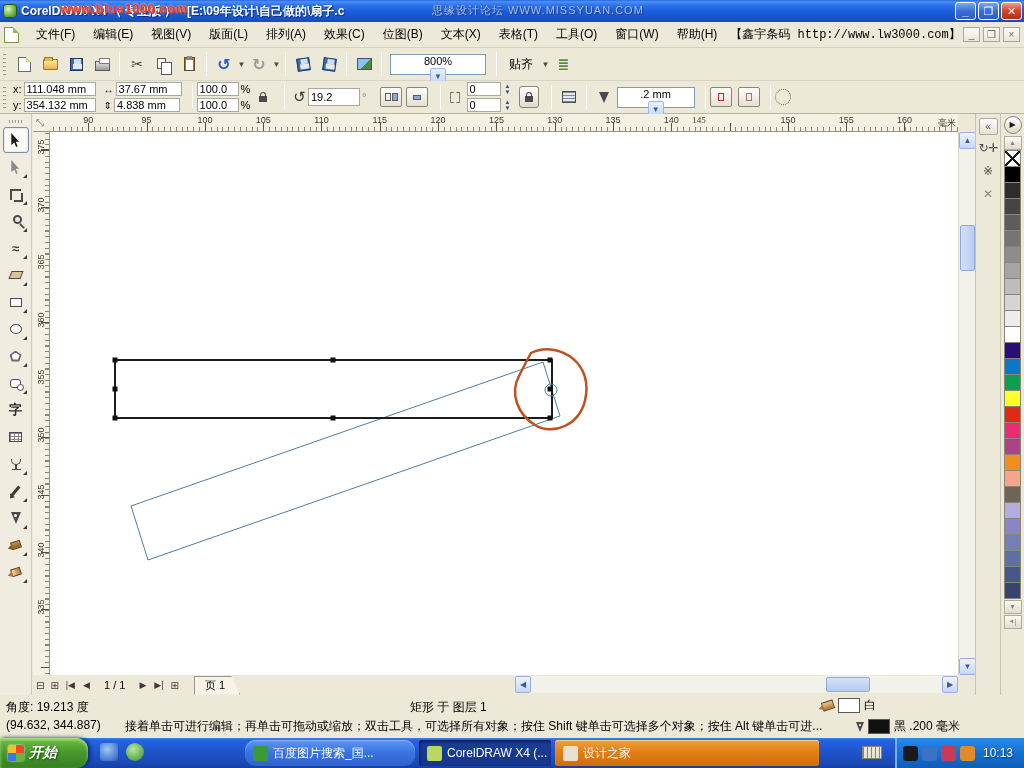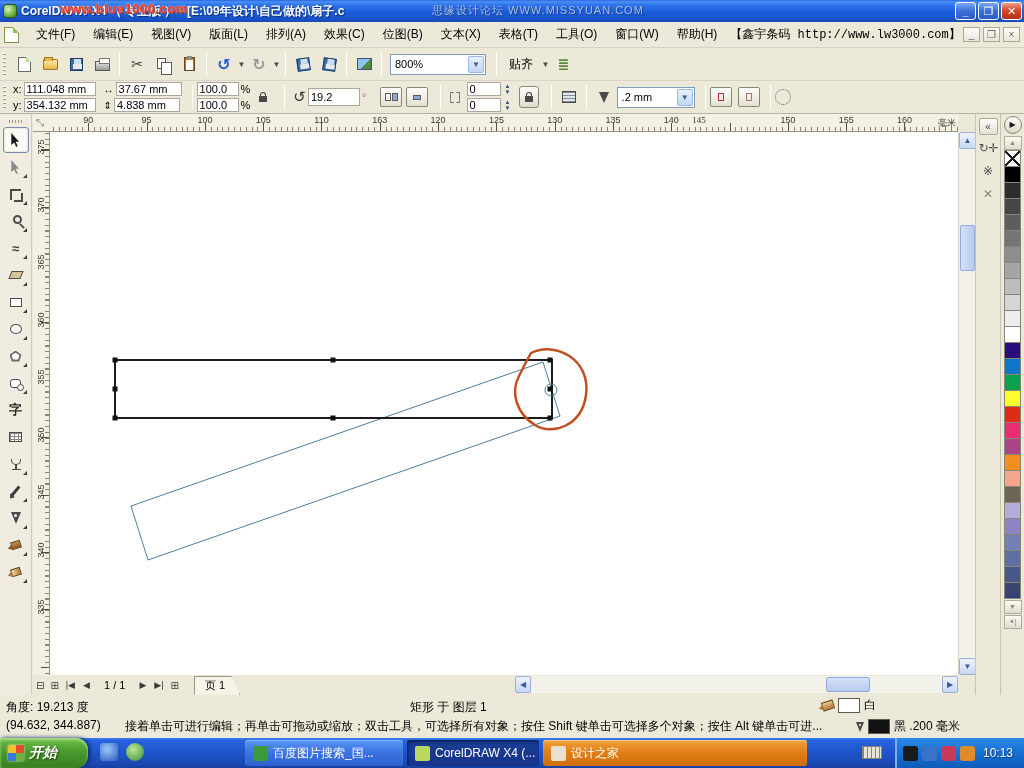--- a/index.html
+++ b/index.html
@@ -60,21 +60,21 @@
   .i-copy::after { content:""; position:absolute; left:3px; top:3px; width:9px; height:11px; background:#fff; border:1px solid #5a5a5a; }
   .i-clip { width:11px; height:14px; background:#b07838; border:1px solid #6a4618; position:relative; }
   .i-clip::before { content:""; position:absolute; left:1px; top:2px; width:7px; height:10px; background:#fff; }
   .i-clip::after { content:""; position:absolute; left:2px; top:-2px; width:5px; height:3px; background:#8a8a8a; }
   .i-img { width:15px; height:12px; background:linear-gradient(135deg,#8ac4f0 55%,#4a8a3a 56%); border:1px solid #4a4a8a; }
   .glyph-undo { color:#2a5ad0; font-size:16px; font-weight:bold; }
   .glyph-redo { color:#9a9a9a; font-size:16px; font-weight:bold; }
   .glyph-cut { color:#3a3a3a; font-size:14px; }
   .glyph-opt { color:#5a8a3a; font-size:14px; font-weight:bold; letter-spacing:-1px; }
 
-  .combo { height:21px; background:#fff; border:1px solid #7f9db9; display:flex; align-items:center; position:relative; }
+  .combo { height:21px; background:#fff; border:1px solid #7f9db9; display:flex; align-items:center; position:relative;flex-direction:column; }
   .combo .cval { flex:1; padding:0 4px; font-size:11px; }
   .combo .cbtn { width:16px; height:17px; margin:1px; background:linear-gradient(#e8f0fc,#c0d6f5); border:1px solid #9ab8e8;
     border-radius:2px; color:#3a5a8a; font-size:8px; text-align:center; line-height:15px; }
 
   
   .pfield { display:flex; align-items:center; gap:2px; font-size:11px; }
   .pinput { height:14px; background:#fff; border:1px solid #aca899; font-size:11px; padding:0 2px;
     font-family:"Liberation Sans","DejaVu Sans",sans-serif; }
   .pcol { display:flex; flex-direction:column; gap:2px; }
   .spin { display:flex; flex-direction:column; width:10px; }
@@ -514,21 +514,21 @@
 
     <div class="hruler">
       <div class="minor"></div>
         <div class="major"></div>
       <div id="hlabels">
           <span class="hlabel" style="left: 38.3px;">90</span>
           <span class="hlabel" style="left: 96.6px;">95</span>
           <span class="hlabel" style="left: 154.9px;">100</span>
           <span class="hlabel" style="left: 213.2px;">105</span>
           <span class="hlabel" style="left: 271.5px;">110</span>
-          <span class="hlabel" style="left: 329.8px;">163</span>
+          <span class="hlabel" style="left: 329.8px;">115</span>
           <span class="hlabel" style="left: 388.1px;">120</span>
           <span class="hlabel" style="left: 446.4px;">125</span>
           <span class="hlabel" style="left: 504.7px;">130</span>
           <span class="hlabel" style="left: 563px;">135</span>
           <span class="hlabel" style="left: 621.3px;">140</span>
           <span class="hlabel" style="left: 649px; font-family: Liberation Serif, serif;">145</span>
           <span class="hlabel" style="left: 737.9px;">150</span>
           <span class="hlabel" style="left: 796.2px;">155</span>
           <span class="hlabel" style="left: 854.5px;">160</span>
         </div>
@@ -663,21 +663,21 @@
   <div class="taskbar">
     <div class="startbtn">
       <div class="winlogo"></div>
       <span>开始</span>
     </div>
     <div class="quick">
       <div class="qicon" style="background:radial-gradient(circle at 40% 35%,#9ac8f5,#2a5ac0);"></div>
       <div class="qicon" style="background:radial-gradient(circle at 40% 35%,#b8e89a,#3a8a2a);border-radius:50%;"></div>
     </div>
     <div class="tasks" id="tasks">
-        <div class="taskbtn normal" style="width: 158px;">
+        <div class="taskbtn normal" style="width: 170px; border-radius: 11px;">
           <div class="tico" style="background: rgb(58, 154, 58);"></div>
           <span>百度图片搜索_国...</span>
         </div>
         <div class="taskbtn active" style="width: 132px;">
           <div class="tico" style="background: rgb(184, 216, 96);"></div>
           <span>CorelDRAW X4 (...</span>
         </div>
         <div class="taskbtn highlight" style="width: 264px;">
           <div class="tico" style="background: rgb(232, 224, 208);"></div>
           <span>设计之家</span>

